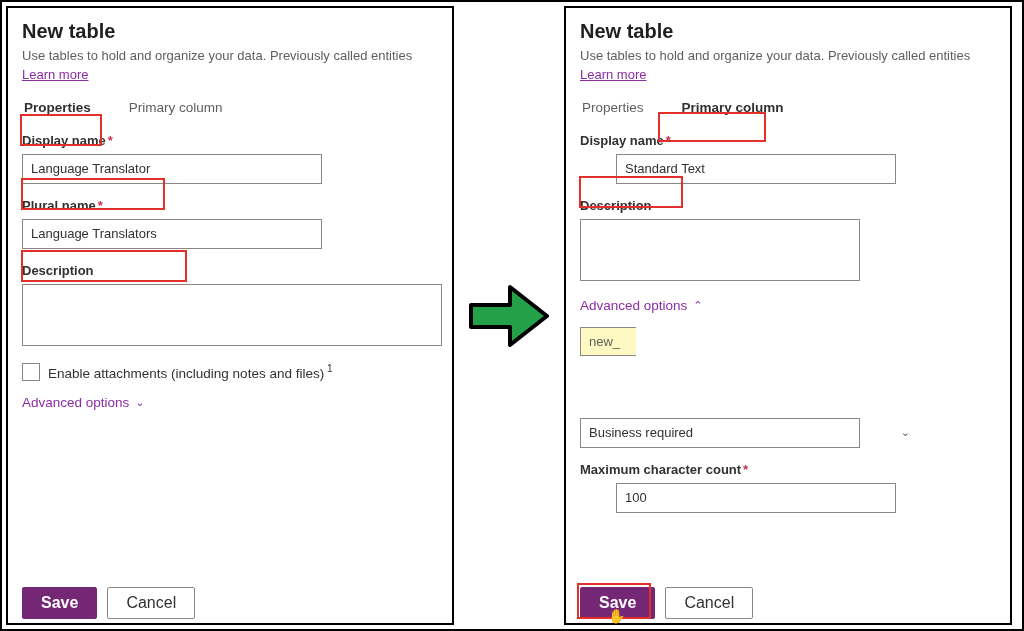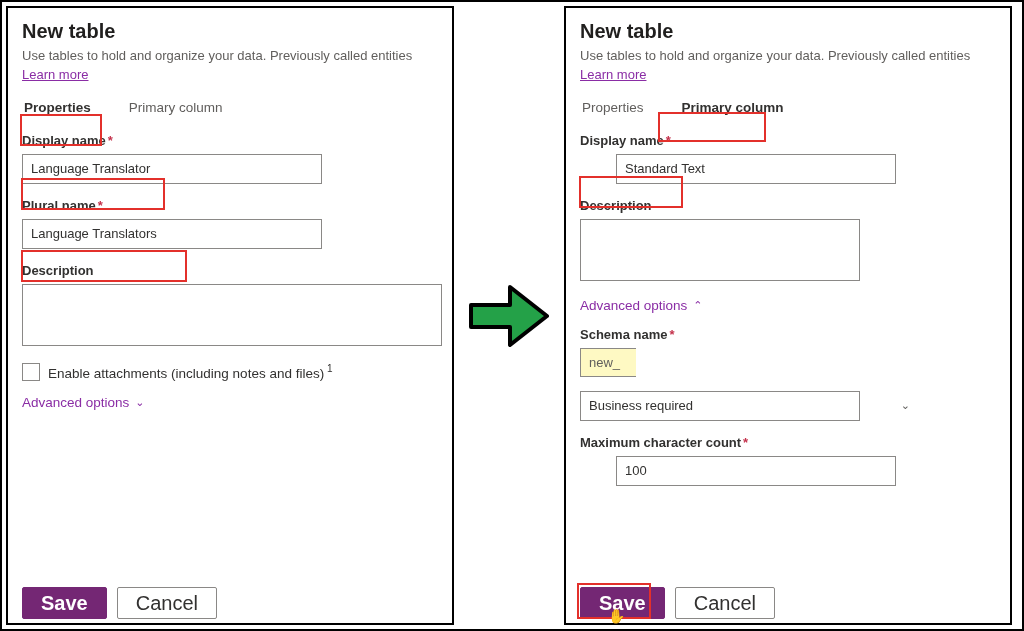--- a/index.html
+++ b/index.html
@@ -144,35 +144,35 @@
       width: 280px;
       height: 30px;
       border: 1px solid #8a8886;
       padding: 4px 24px 4px 8px;
       font-size: 13px;
       font-family: inherit;
       background: #fff;
       appearance: none;
       position: relative;
     }
-    .select-wrap { position: relative; width: 338px; }
+    .select-wrap { position: relative; width: 338px; margin-top: 48px; }
     .select-chev {
       position: absolute; right: 8px; top: 8px;
       font-size: 11px; color: #605e5c; pointer-events: none;
     }
     .footer {
       margin-top: auto;
       display: flex;
       gap: 10px;
       padding-top: 12px;
     }
     .btn {
       height: 32px;
       padding: 0 18px;
-      font-size: 20px;
+      font-size: 16px;
       font-family: inherit;
       border-radius: 2px;
       cursor: pointer;
     }
     .btn.primary {
       background: #742774;
       color: #fff;
       border: 1px solid #742774;
       font-weight: 600;
     }
@@ -268,21 +268,20 @@
       <label class="field-label">Description</label>
       <textarea class="textarea" style=""></textarea>
     </div>
 
     <div class="adv-link" style="margin-bottom:14px;">
       <span>Advanced options</span>
       <span class="chevron">⌃</span>
     </div>
 
     <div class="field-block">
-      <label class="field-label"><span>Schema name</span><span class="req">*</span></label>
       <div class="schema-row">
         <div class="schema-prefix">new_</div>
       </div>
     </div>
 
     <div class="field-block">
       <div class="select-wrap">
         <div class="select" style="line-height:20px;">Business required</div>
         <span class="select-chev">⌄</span>
       </div>

